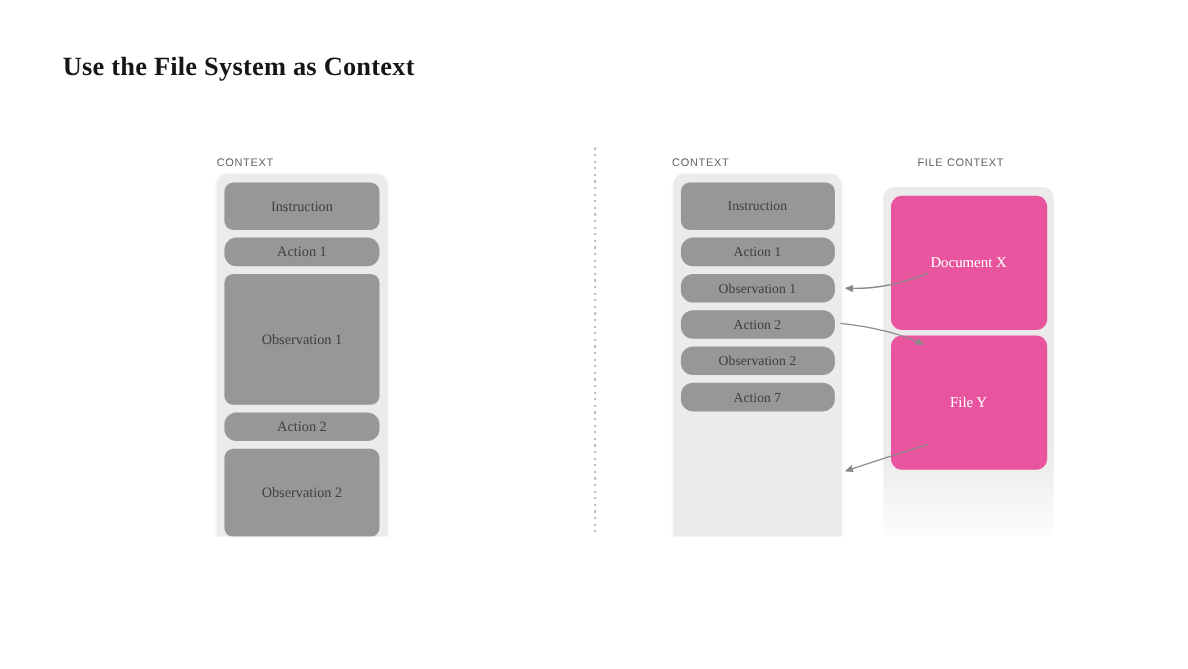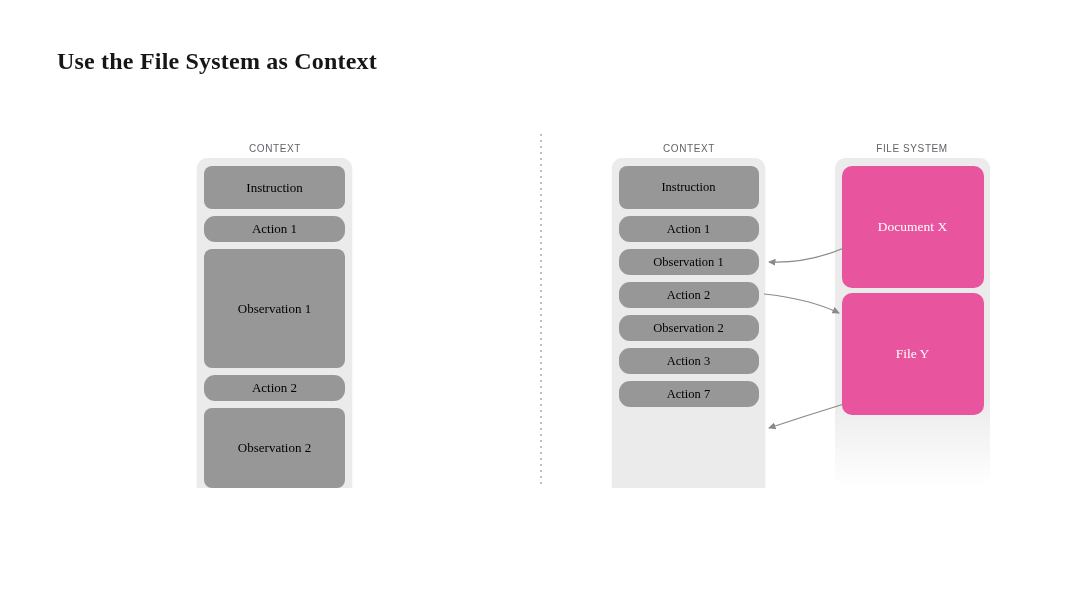--- a/index.html
+++ b/index.html
@@ -6,38 +6,38 @@
   #stage{
     position:relative;width:1080px;height:488px;background:#ffffff;overflow:hidden;
     font-family:"Liberation Sans","DejaVu Sans",sans-serif;
   }
   .title{
     position:absolute;left:57px;top:48px;
     font-family:"Liberation Serif","DejaVu Serif",serif;
     font-weight:bold;font-size:24px;color:#161616;letter-spacing:.2px;
   }
   .col-label{
-    position:absolute;top:143px;width:156px;text-align:center;
+    position:absolute;top:143px;width:156px;
     font-size:10px;color:#5f6368;letter-spacing:.6px;
   }
   .container{
     position:absolute;top:158px;width:155px;height:340px;
     background:#ebebeb;border-radius:10px;
     box-shadow:0 1px 3px rgba(0,0,0,.06);
     box-sizing:border-box;padding:8px 7px;
     display:flex;flex-direction:column;gap:7px;align-items:center;
   }
   .container.fade{
     background:linear-gradient(to bottom,#ebebeb 0%,#ebebeb 72%,rgba(235,235,235,0) 98%);
     box-shadow:none;
   }
   .gbox{
     width:141px;background:#979797;border-radius:8px;flex:0 0 auto;
     display:flex;align-items:center;justify-content:center;
-    color:#000000;font-family:"Liberation Serif","DejaVu Serif",serif;font-size:13px;
+    color:#404040;font-family:"Liberation Serif","DejaVu Serif",serif;font-size:13px;
   }
   .gbox.small{font-size:12.5px;}
   .h-inst{height:43px;}
   .h-act{height:26px;border-radius:11px;}
   .h-obs-tall{height:119px;}
   .h-obs-med{height:80px;}
   .pbox{
     width:142px;height:122px;background:#e8549d;border-radius:10px;flex:0 0 auto;
     display:flex;align-items:center;justify-content:center;
     color:#ffffff;font-family:"Liberation Serif","DejaVu Serif",serif;font-size:13.5px;
@@ -72,26 +72,25 @@
 
   <div class="divider"></div>
 
   <div class="col-label" style="left:611px;">CONTEXT</div>
   <div class="container" style="left:612px;width:153px;">
     <div class="gbox small h-inst" style="width:140px;">Instruction</div>
     <div class="gbox small h-act" style="width:140px;">Action 1</div>
     <div class="gbox small h-act" style="width:140px;">Observation 1</div>
     <div class="gbox small h-act" style="width:140px;">Action 2</div>
     <div class="gbox small h-act" style="width:140px;">Observation 2</div>
-    <div class="gbox small h-act" style="width:140px;">Action 3</div>
     <div class="gbox small h-act" style="width:140px;">Action 7</div>
   </div>
 
-  <div class="col-label" style="left:834px;">FILE SYSTEM</div>
-  <div class="container fade fs-inner" style="left:835px;height:335px;">
+  <div class="col-label" style="left:834px;">FILE CONTEXT</div>
+  <div class="container fade fs-inner" style="left:803px;height:335px;margin-top:12px;">
     <div class="pbox">Document X</div>
     <div class="pbox">File Y</div>
   </div>
 
   <svg class="overlay" width="1080" height="608" viewBox="0 0 1080 608">
     <defs>
       <marker id="ah" markerWidth="9" markerHeight="8" refX="6.5" refY="3.5" orient="auto" markerUnits="userSpaceOnUse">
         <path d="M0,0 L7.5,3.5 L0,7 Z" fill="#8a8a8a"></path>
       </marker>
     </defs>

